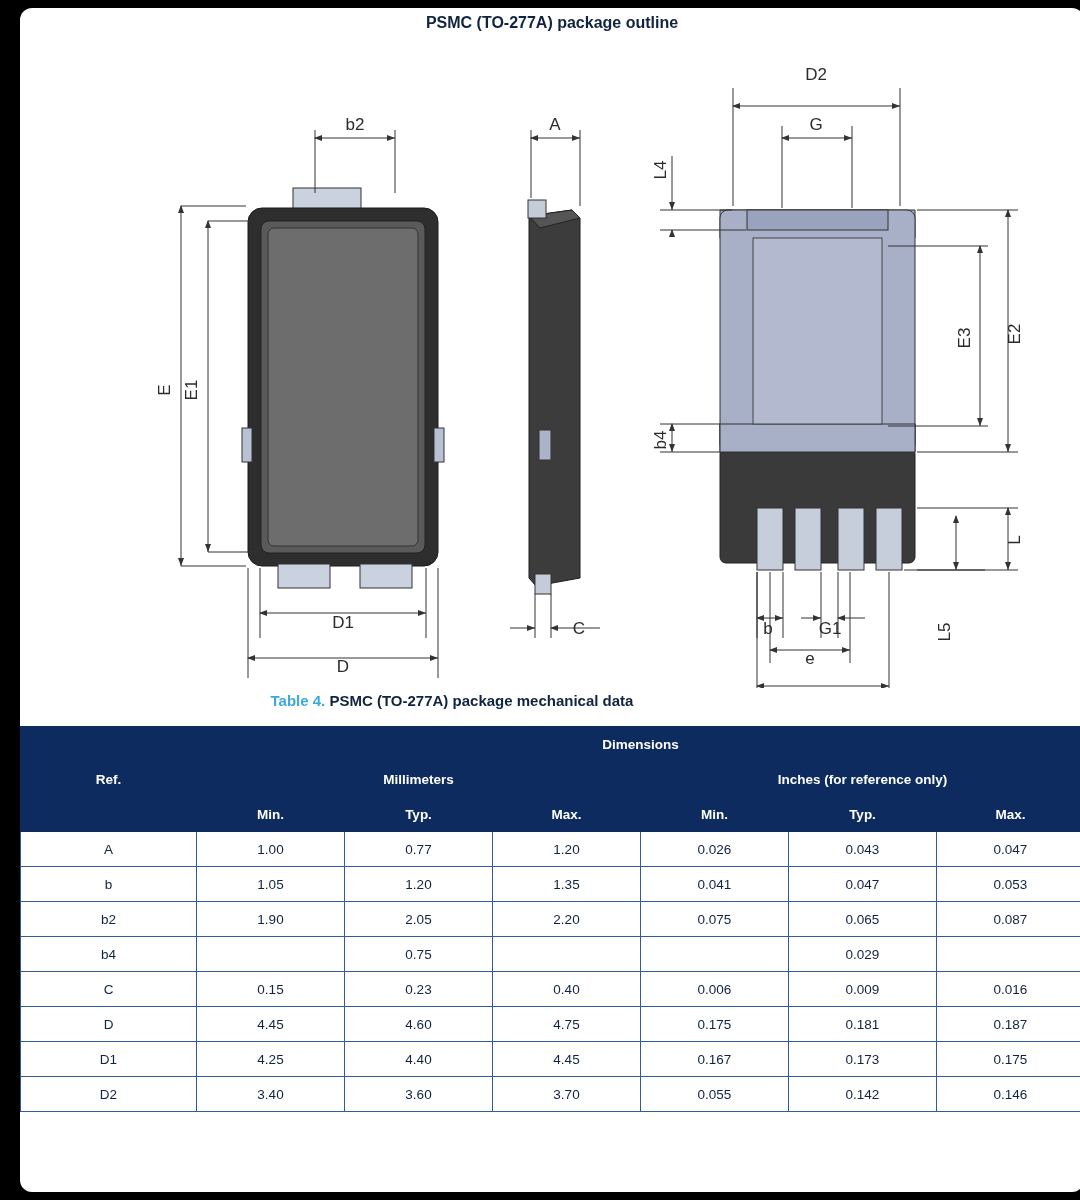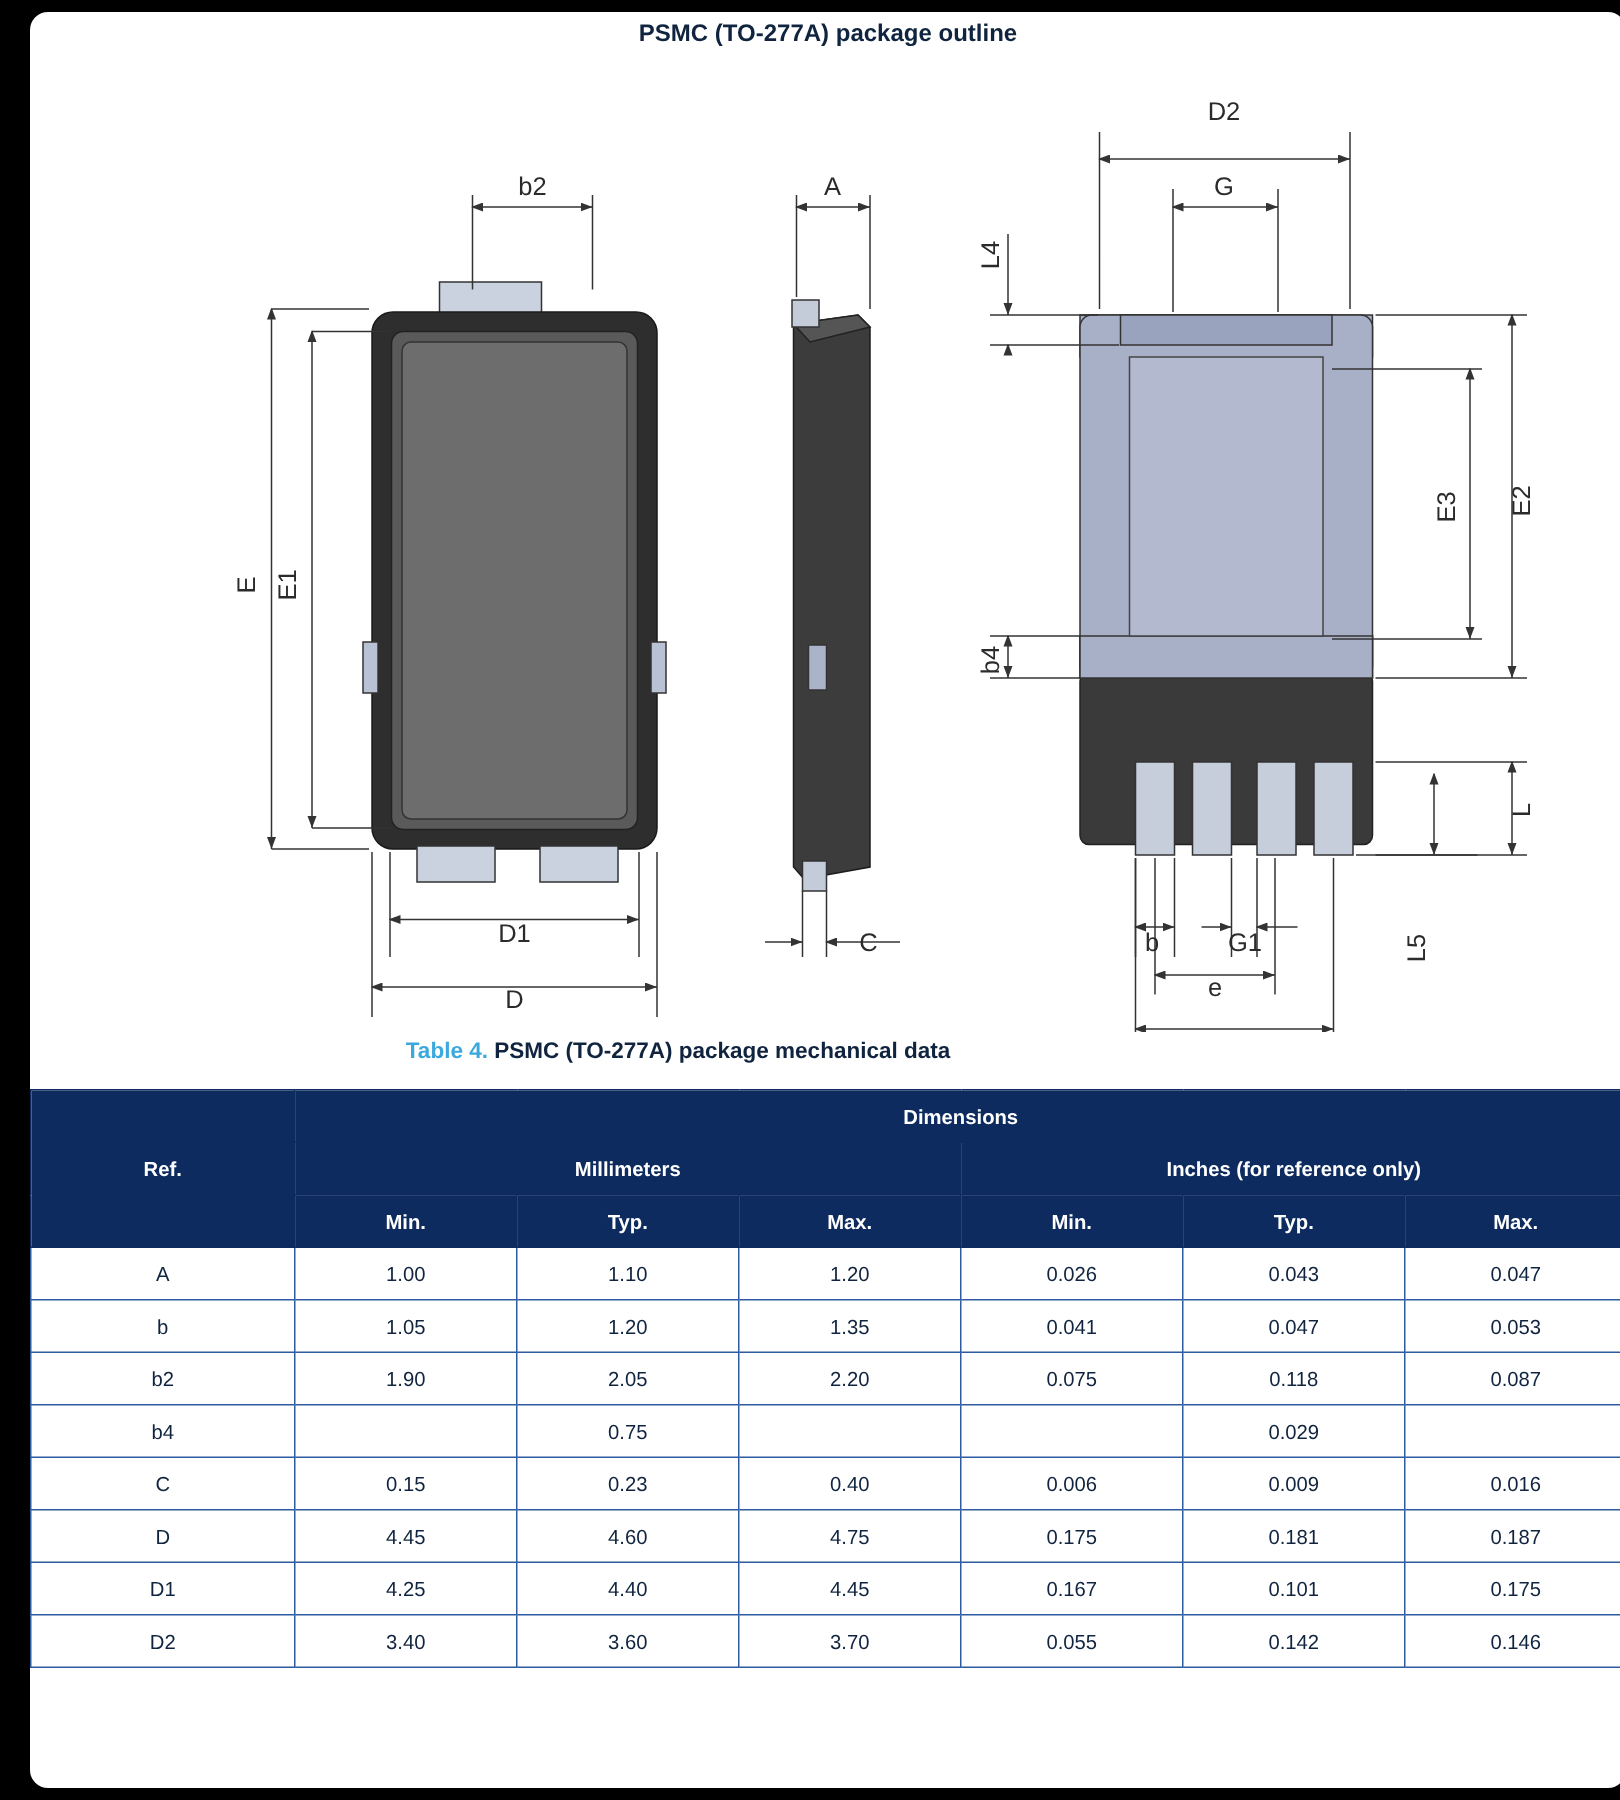--- a/index.html
+++ b/index.html
@@ -261,42 +261,42 @@
         <th>Max.</th>
         <th>Min.</th>
         <th>Typ.</th>
         <th>Max.</th>
       </tr>
     </thead>
     <tbody>
       <tr>
         <td>A</td>
         <td>1.00</td>
-        <td>1.10</td>
+        <td>0.77</td>
         <td>1.20</td>
         <td>0.026</td>
         <td>0.043</td>
         <td>0.047</td>
       </tr>
       <tr>
         <td>b</td>
         <td>1.05</td>
         <td>1.20</td>
         <td>1.35</td>
         <td>0.041</td>
         <td>0.047</td>
         <td>0.053</td>
       </tr>
       <tr>
         <td>b2</td>
         <td>1.90</td>
         <td>2.05</td>
         <td>2.20</td>
         <td>0.075</td>
-        <td>0.118</td>
+        <td>0.065</td>
         <td>0.087</td>
       </tr>
       <tr>
         <td>b4</td>
         <td></td>
         <td>0.75</td>
         <td></td>
         <td></td>
         <td>0.029</td>
         <td></td>
@@ -318,21 +318,21 @@
         <td>0.175</td>
         <td>0.181</td>
         <td>0.187</td>
       </tr>
       <tr>
         <td>D1</td>
         <td>4.25</td>
         <td>4.40</td>
         <td>4.45</td>
         <td>0.167</td>
-        <td>0.101</td>
+        <td>0.173</td>
         <td>0.175</td>
       </tr>
       <tr>
         <td>D2</td>
         <td>3.40</td>
         <td>3.60</td>
         <td>3.70</td>
         <td>0.055</td>
         <td>0.142</td>
         <td>0.146</td>

